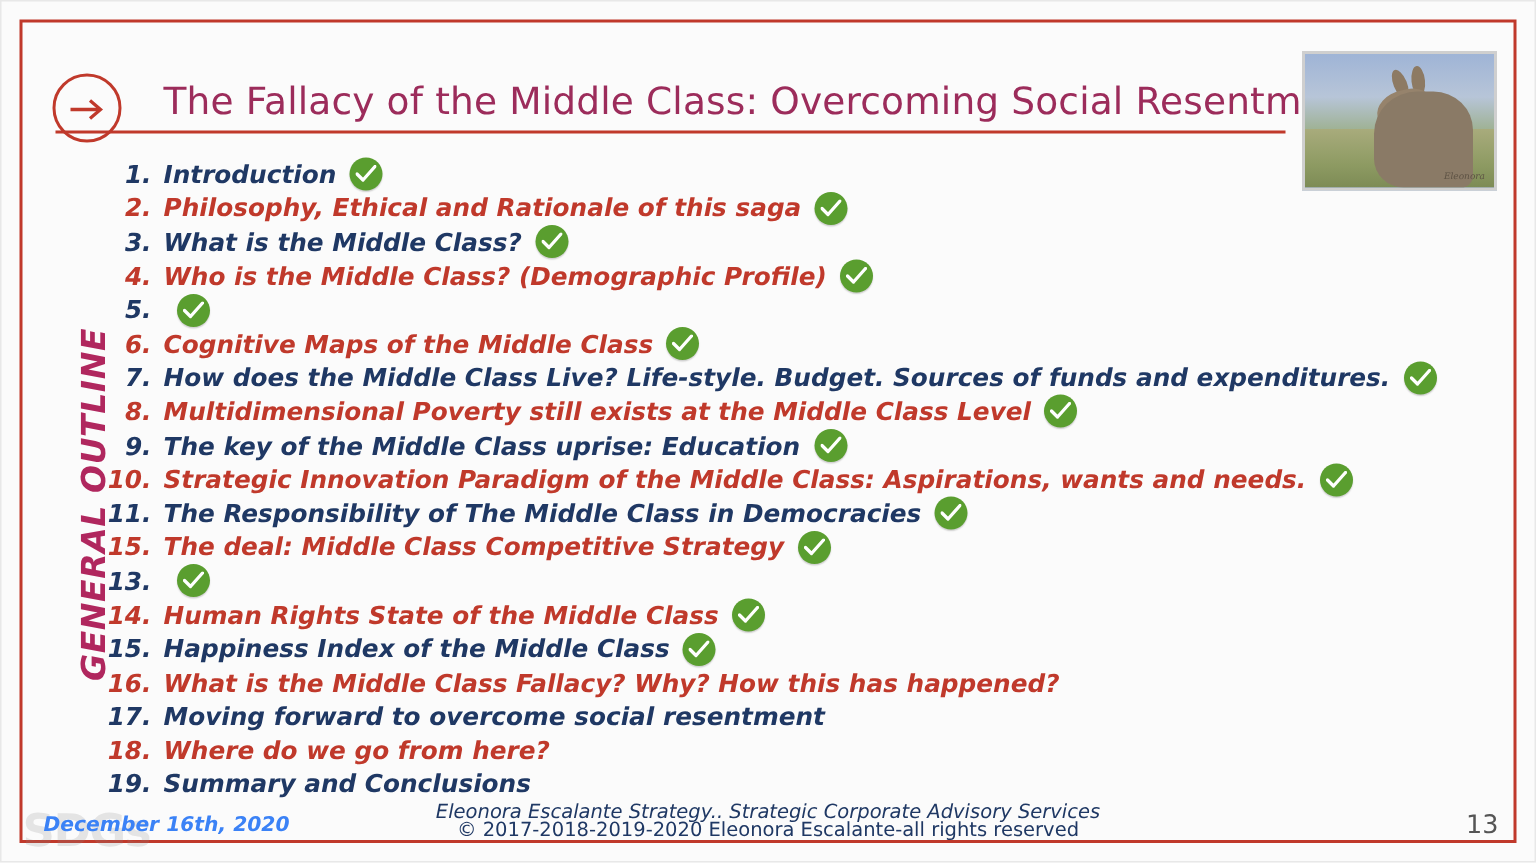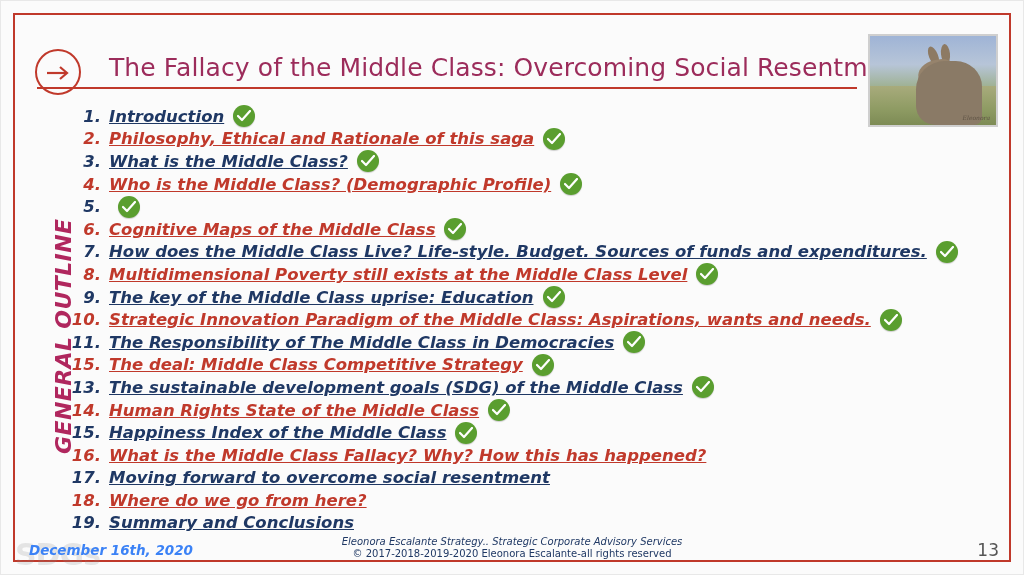--- a/index.html
+++ b/index.html
@@ -178,21 +178,20 @@
     font-weight: bold;
     font-style: italic;
     font-family: "DejaVu Sans", sans-serif;
     flex: 0 0 auto;
   }
   .txt {
     font-size: 16.5px;
     font-weight: bold;
     font-style: italic;
     font-family: "DejaVu Sans", sans-serif;
-    text-decoration: underline;
   }
   .c-navy { color: #1f3864; }
   .c-red  { color: #c0392b; }
   .check {
     display: inline-block;
     width: 22px;
     height: 22px;
     border-radius: 50%;
     background: #5a9e2f;
     margin-left: 9px;
@@ -215,21 +214,21 @@
     font-style: italic;
     color: #3b82f6;
     font-family: "DejaVu Sans", sans-serif;
   }
   .footer-center {
     position: absolute;
     left: 0;
     right: 0;
     bottom: 14px;
     text-align: center;
-    font-size: 10px;
+    font-size: 13px;
     color: #1f3864;
     font-family: "DejaVu Sans", sans-serif;
     line-height: 12px;
     font-style: italic;
   }
   .footer-center .line2 { font-style: normal; }
   .page-num {
     position: absolute;
     right: 24px;
     bottom: 14px;
@@ -383,21 +382,20 @@
         <span class="num c-red">15.</span>
         <span class="txt c-red">The deal: Middle Class Competitive Strategy</span>
         <span class="check">
           <svg width="14" height="12" viewBox="0 0 14 12" aria-hidden="true">
             <polyline points="1,6 5,10 13,1" fill="none" stroke="#ffffff" stroke-width="2.2" stroke-linecap="round" stroke-linejoin="round"></polyline>
           </svg>
         </span>
       </div>
       <div class="row">
         <span class="num c-navy">13.</span>
-        <span class="txt c-navy">The sustainable development goals (SDG) of the Middle Class</span>
         <span class="check">
           <svg width="14" height="12" viewBox="0 0 14 12" aria-hidden="true">
             <polyline points="1,6 5,10 13,1" fill="none" stroke="#ffffff" stroke-width="2.2" stroke-linecap="round" stroke-linejoin="round"></polyline>
           </svg>
         </span>
       </div>
       <div class="row">
         <span class="num c-red">14.</span>
         <span class="txt c-red">Human Rights State of the Middle Class</span>
         <span class="check">

